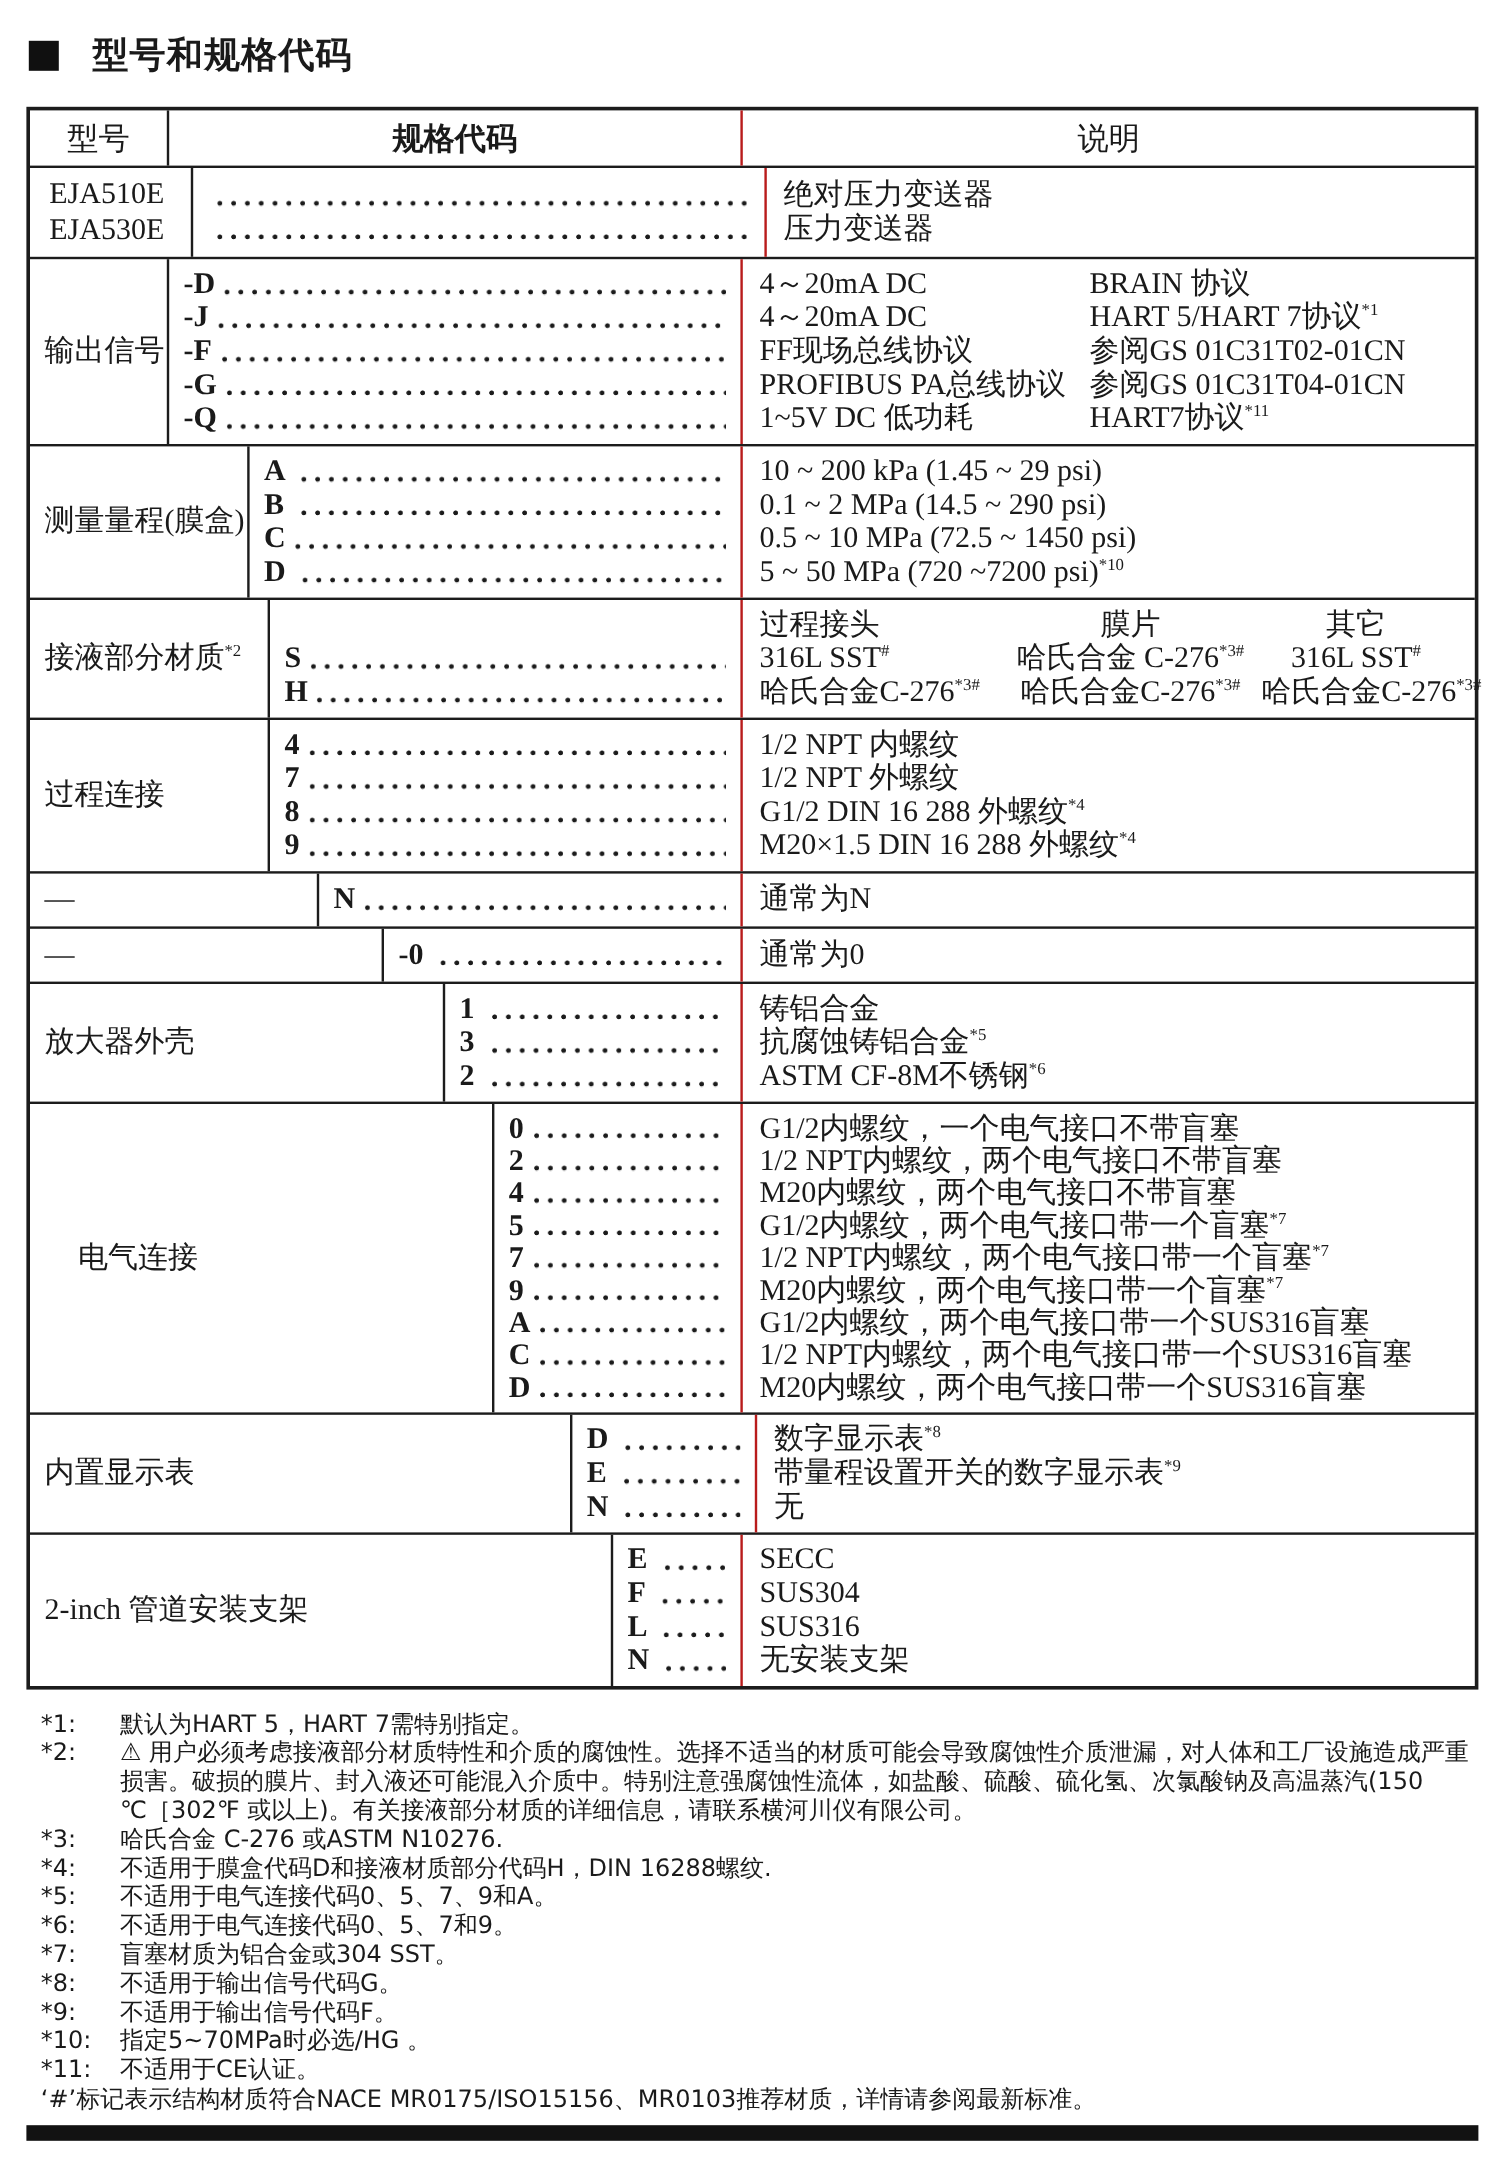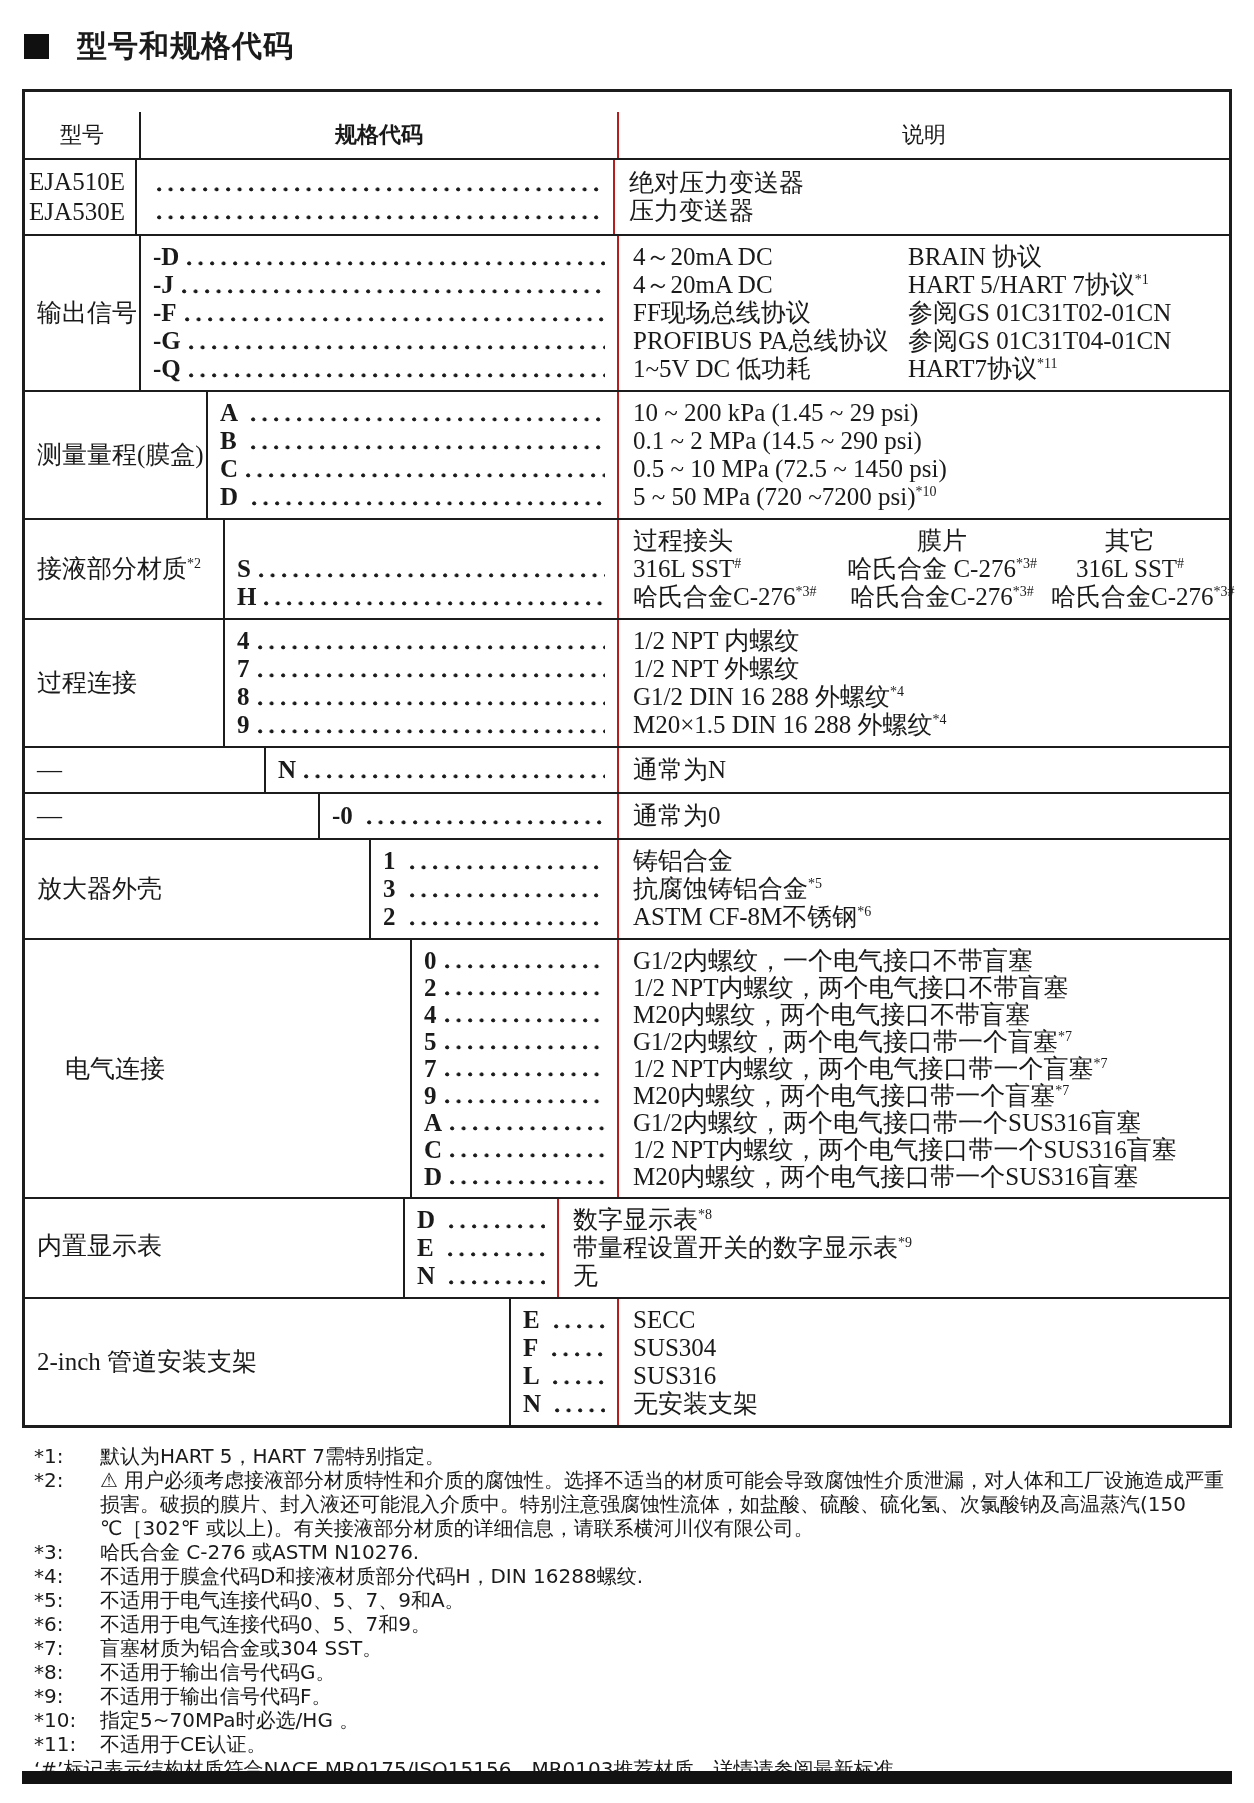--- a/index.html
+++ b/index.html
@@ -22,22 +22,22 @@
   .t-row { display:flex; align-items:stretch; border-top:2px solid #1c1c1c; }
   .t-row:first-child { border-top:none; }
   .cell { box-sizing:border-box; }
   .cell-label { border-right:2px solid #1c1c1c; display:flex; flex-direction:column;
                 justify-content:center; padding:7px 6px 7px 12px; flex:none; }
   .cell-label.center-h { align-items:center; padding-left:0; }
   .cell-codes { border-right:2px solid #b91c1c; display:flex; flex-direction:column;
                 justify-content:center; padding:7px 8px 7px 12px; flex:none;font-weight:bold; }
   .cell-desc { flex:1 1 auto; display:flex; flex-direction:column; justify-content:center;
                padding:7px 20px 7px 14px; min-width:0; }
-  .hdr { min-height:46px; font-size:22px; display:flex; align-items:center; justify-content:center;
-         flex-direction:row; padding:4px 0;margin-top:20px; }
+  .hdr { min-height:46px; font-size:26px; display:flex; align-items:center; justify-content:center;
+         flex-direction:row; padding:4px 0; }
   .line { line-height:28px; min-height:28px; display:flex; align-items:stretch; white-space:pre; }
   .tight .line { line-height:27px; min-height:27px; }
   .line-text { white-space:pre; }
   .d-left { width:275px; flex:none; white-space:pre; }
   .d-right { flex:1; white-space:pre; }
   sup { font-size:14px; line-height:0; vertical-align:super; letter-spacing:0; }
 
   
   .leader { flex:1 1 10px; min-width:12px; position:relative; margin-left:6px; }
   .leader::after {
@@ -74,21 +74,21 @@
   </div>
 
   <div class="spec-table" id="spec-table">
     <div class="t-row">
       <div class="cell cell-label hdr" id="hdr-model" style="width: 116px;">型号</div>
       <div class="cell cell-codes hdr" id="hdr-spec" style="width: 478px;">规格代码</div>
       <div class="cell cell-desc hdr">说明</div>
     </div>
 
   <div class="t-row">
-        <div class="cell cell-label center-h" style="width: 112px;">
+        <div class="cell cell-label center-h" style="width: 136px;">
           <div class="line-text" style="line-height: 30px;">EJA510E</div>
           <div class="line-text" style="line-height: 30px;">EJA530E</div>
         </div>
         <div class="cell cell-codes" style="width: 478px;">
           <div class="line"><span class="line-text"></span><span class="leader"></span></div>
           <div class="line"><span class="line-text"></span><span class="leader"></span></div>
         </div>
         <div class="cell cell-desc">
           <div class="line"><span class="line-text">绝对压力变送器</span></div>
           <div class="line"><span class="line-text">压力变送器</span></div>
@@ -232,21 +232,21 @@
           <div class="line"><span class="line-text">M20内螺纹，两个电气接口不带盲塞</span></div>
           <div class="line"><span class="line-text">G1/2内螺纹，两个电气接口带一个盲塞<sup>*7</sup></span></div>
           <div class="line"><span class="line-text">1/2 NPT内螺纹，两个电气接口带一个盲塞<sup>*7</sup></span></div>
           <div class="line"><span class="line-text">M20内螺纹，两个电气接口带一个盲塞<sup>*7</sup></span></div>
           <div class="line"><span class="line-text">G1/2内螺纹，两个电气接口带一个SUS316盲塞</span></div>
           <div class="line"><span class="line-text">1/2 NPT内螺纹，两个电气接口带一个SUS316盲塞</span></div>
           <div class="line"><span class="line-text">M20内螺纹，两个电气接口带一个SUS316盲塞</span></div>
         </div>
       </div>
       <div class="t-row">
-        <div class="cell cell-label" style="width: 380px; font-family: Liberation Mono, monospace;">
+        <div class="cell cell-label" style="width: 452px;">
           <div class="line-text" style="line-height: 30px;">内置显示表</div>
         </div>
         <div class="cell cell-codes" style="width: 154px;">
           <div class="line"><span class="line-text">D </span><span class="leader"></span></div>
           <div class="line"><span class="line-text">E </span><span class="leader"></span></div>
           <div class="line"><span class="line-text">N </span><span class="leader"></span></div>
         </div>
         <div class="cell cell-desc">
           <div class="line"><span class="line-text">数字显示表<sup>*8</sup></span></div>
           <div class="line"><span class="line-text">带量程设置开关的数字显示表<sup>*9</sup></span></div>

